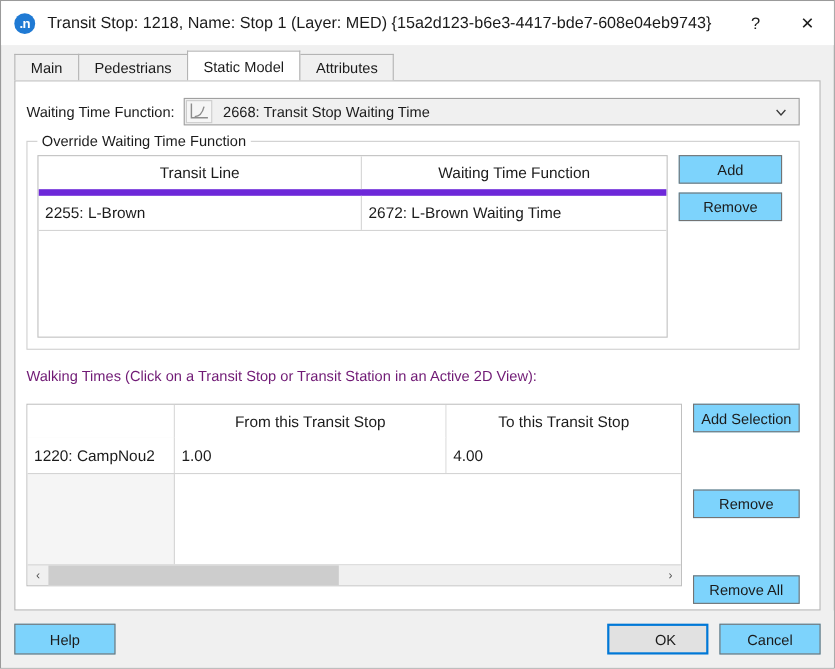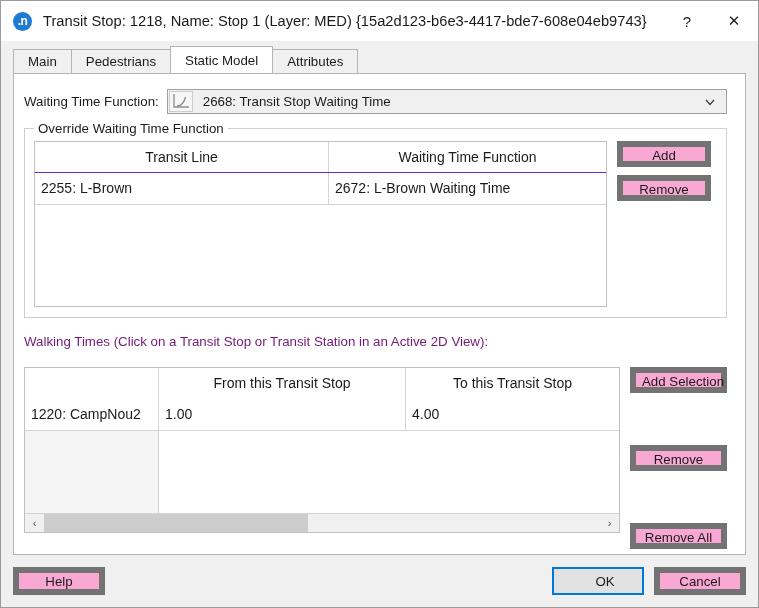--- a/index.html
+++ b/index.html
@@ -170,21 +170,21 @@
   
   .grid {
     border: 1px solid #c0c0c0;
     background: #ffffff;
     position: relative;
     overflow: hidden;
   }
   .grid-head, .grid-row {
     display: flex;
   }
-  .grid-head { border-bottom: 1px solid #6d28d9; }
+  .grid-head { border-bottom: 6px solid #6d28d9; }
   .grid-row { border-bottom: 1px solid #d4d4d4; }
   .cell {
     font-size: 14px;
     color: #1b1b1b;
     padding: 4px 6px;
     white-space: nowrap;
     overflow: hidden;
   }
   .cell.head { text-align: center; height: 30px; line-height: 22px; }
   .cell.body { height: 31px; line-height: 23px; text-align: left; }
@@ -192,22 +192,22 @@
   .grid-filler { flex: 1; }
 
   
   .btncol {
     display: flex;
     flex-direction: column;
     margin-left: 10px;
     flex: none;
   }
   .btn {
-    background: #f9a8d4;
-    border: 6px solid #737373;
+    background: #7dd3fc;
+    border: 1px solid #737373;
     font-size: 13.3px;
     color: #1b1b1b;
     font-family: "Liberation Sans", sans-serif;
     text-align: center;
     white-space: nowrap;
   }
   .btncol .btn { height: 26px; width: 94px; margin-bottom: 8px; }
 
   
   .walk-label {

